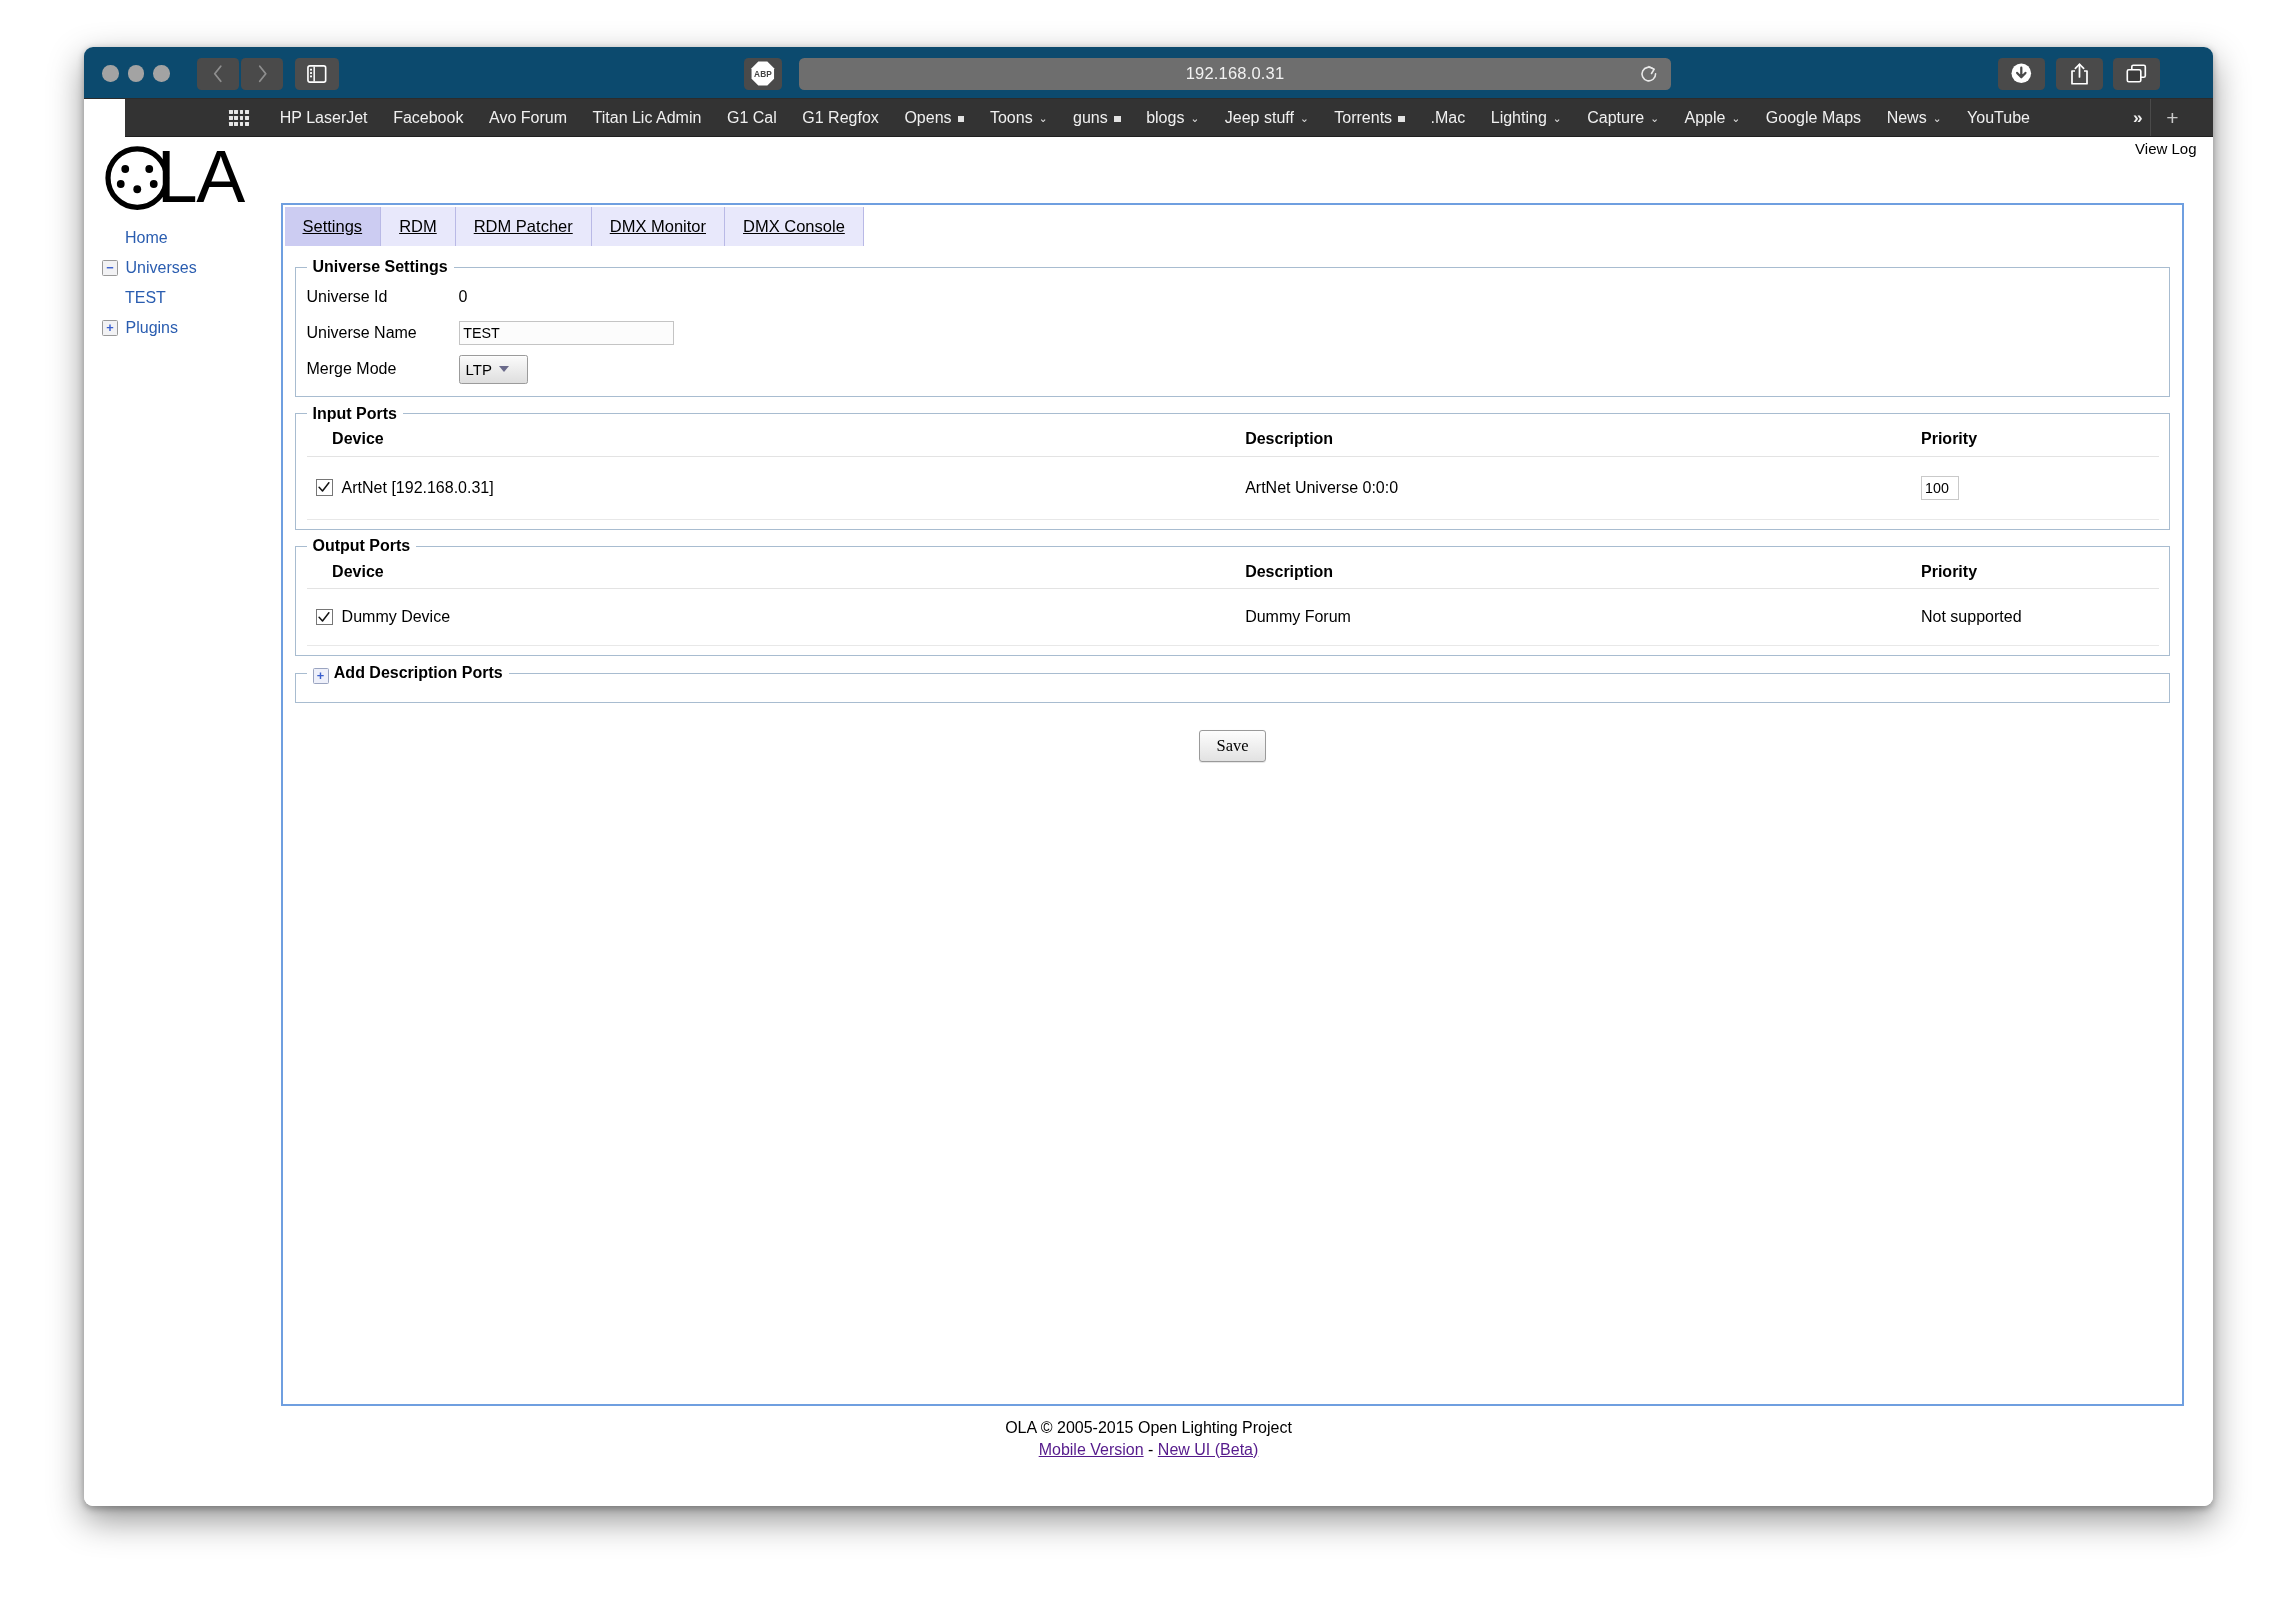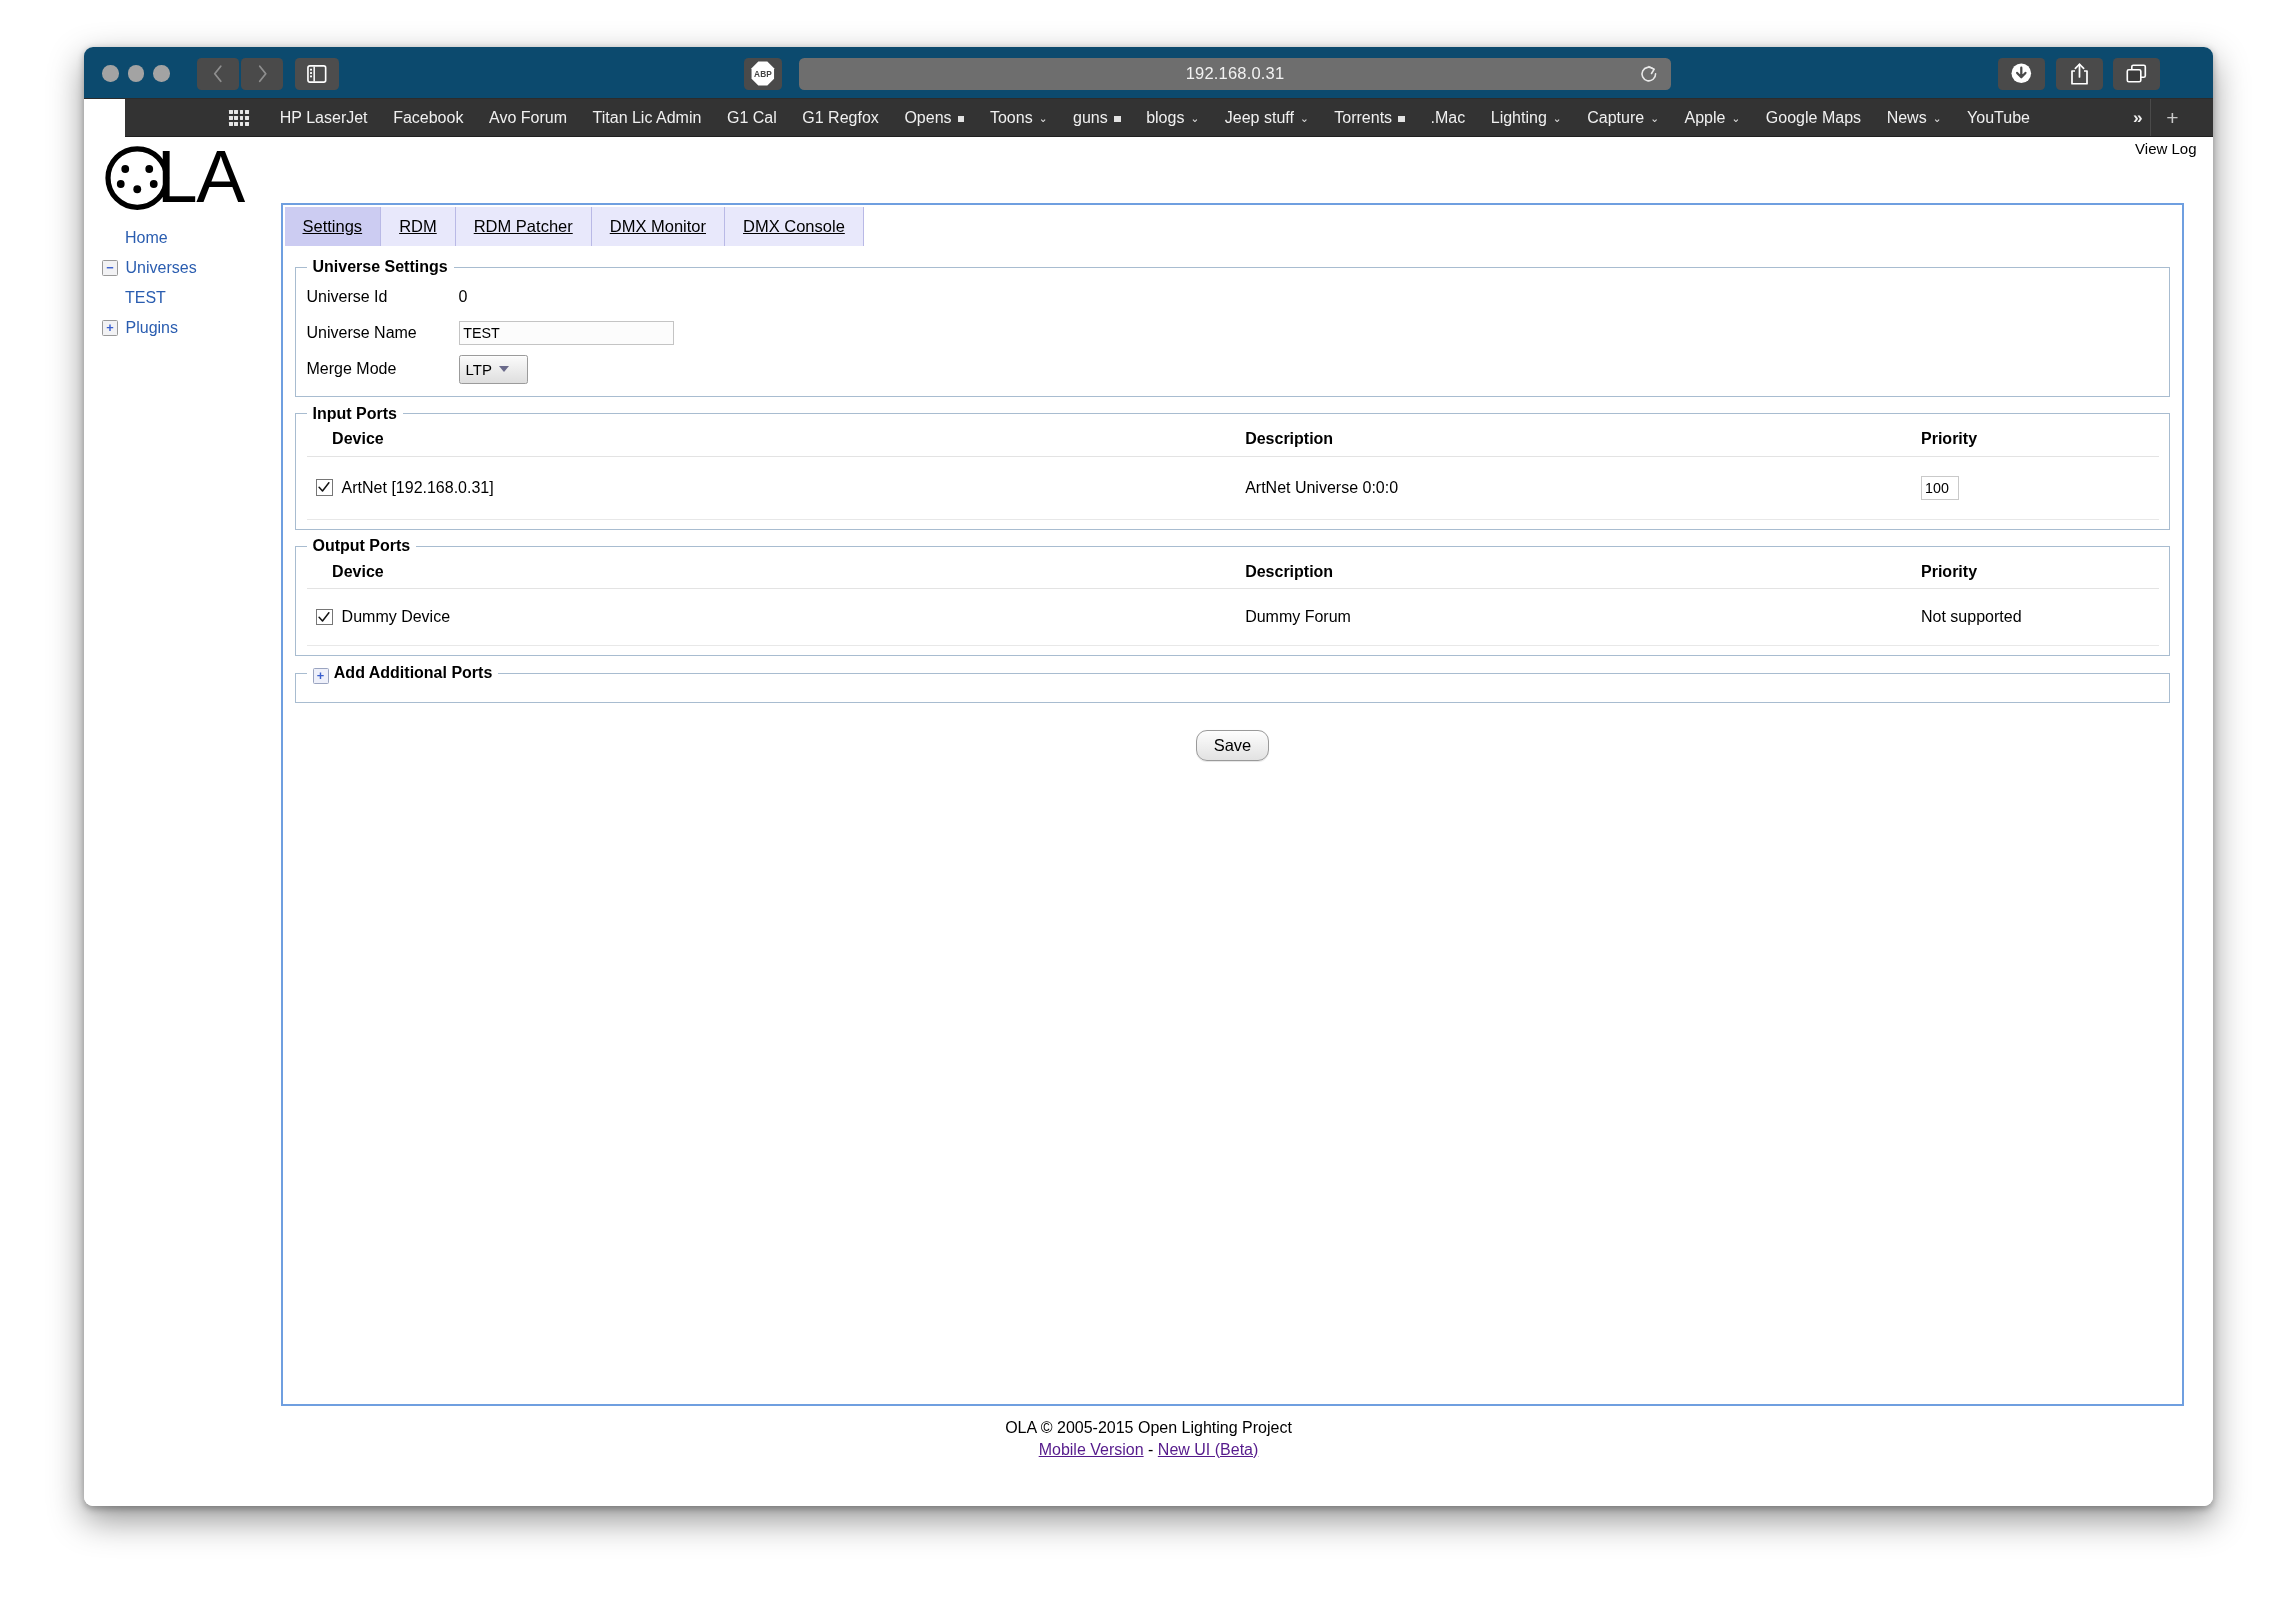--- a/index.html
+++ b/index.html
@@ -449,24 +449,24 @@
   fieldset.addports-fs {
     padding-bottom: 15px;
     margin-bottom: 0;
   }
   #save-row {
     text-align: center;
     padding: 27px 0 0 0;
   }
   #save-button {
     font-size: 16.5px;
-    font-family: Liberation Sans, sans-serif;
+    font-family: Liberation Serif, serif;
     padding: 5.3px 16.5px;
     border: 0.8px solid #9a9a9a;
-    border-radius: 11px;
+    border-radius: 3px;
     background: linear-gradient(#fdfdfd, #e2e2e2);
     color: #000;
     box-shadow: 0 0.8px 0.8px rgba(0,0,0,0.10);
   }
 
   
   #page-footer {
     position: absolute;
     left: 0;
     right: 0;
@@ -779,21 +779,21 @@
                 </td>
                 <td class="col-desc">Dummy Forum</td>
                 <td class="col-priority">Not supported</td>
               </tr>
             </tbody>
           </table>
         </fieldset>
 
         <fieldset class="ola-fs addports-fs">
           <legend>
-            <span class="legend-toggle">+</span><span>Add Additional Ports</span>
+            <span class="legend-toggle">+</span><span>Add Description Ports</span>
           </legend>
         </fieldset>
 
         <div id="save-row">
           <button id="save-button">Save</button>
         </div>
       </div>
     </div>
 
     <div id="page-footer">

